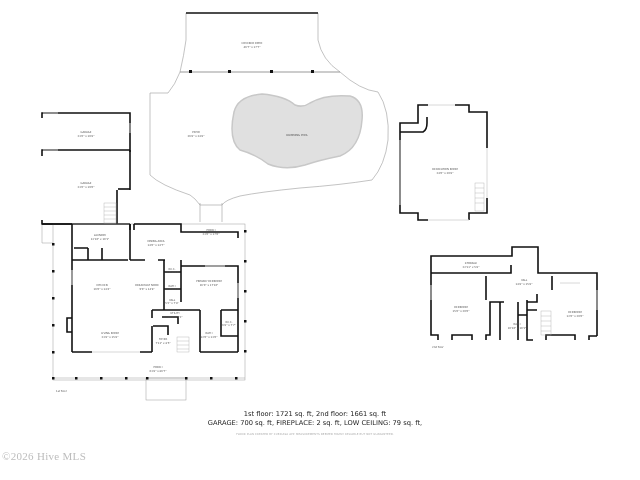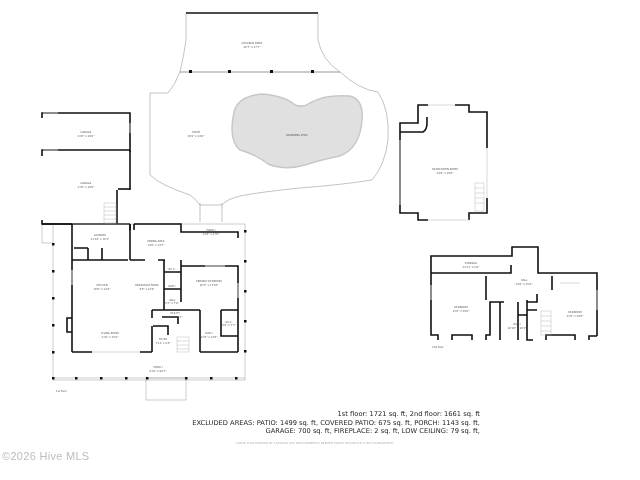--- a/index.html
+++ b/index.html
@@ -2,23 +2,23 @@
 <html><head>
 <meta charset="utf-8">
 <style>
   html, body { margin: 0; padding: 0; background: #ffffff; }
   body { width: 640px; height: 480px; position: relative; overflow: hidden; font-family: "DejaVu Sans", sans-serif; }
   #plan { position: absolute; left: 0; top: 0; width: 640px; height: 480px; }
   .rl { font-family: "DejaVu Sans", sans-serif; font-size: 2.6px; fill: #555; text-anchor: middle; }
   .fl { font-family: "DejaVu Sans", sans-serif; font-size: 2.6px; fill: #555; }
   .summary { position: absolute; left: 150px; top: 410px; width: 330px; text-align: center; color: #222; }
   .summary .total { font-weight: bold; font-size: 8px; line-height: 10px; }
-  .summary .line { font-size: 6.7px; line-height: 8.5px; text-align: right; }
+  .summary .line { font-size: 6.7px; line-height: 8.5px; }
   .summary .disclaimer { font-size: 2.7px; color: #aaa; margin-top: 5px; letter-spacing: 0.1px; }
-  .watermark { position: absolute; left: 2px; top: 450px; font-family: Liberation Sans, sans-serif; font-size: 11px; color: #bdbdbd; letter-spacing: 0.3px; }
+  .watermark { position: absolute; left: 2px; top: 450px; font-family: Liberation Serif, serif; font-size: 11px; color: #bdbdbd; letter-spacing: 0.3px; }
 </style>
 </head>
 <body>
 
 <svg id="plan" viewBox="0 0 640 480" xmlns="http://www.w3.org/2000/svg">
 
   <g fill="none" stroke="#9a9a9a" stroke-width="0.6">
 
     <path d="M186 13 L186 40 Q184 55 180 72 L340 72 Q360 90 378 92 Q390 110 388 140 Q385 165 372 180 Q340 185 300 188 Q260 192 240 196 Q225 200 222 205 L200 205 Q195 198 190 195 Q160 185 150 175 L150 93 L168 93 Q175 85 180 72"></path>
     <path d="M318 13 L318 40 Q322 60 340 72"></path>
@@ -221,18 +221,17 @@
   <text class="rl" x="461" y="311.5">15'6" x 20'0"</text>
   <text class="rl" x="517" y="325">BATH</text>
   <text class="rl" x="517" y="328.5">10'10" x 10'1"</text>
   <text class="rl" x="575" y="313">BEDROOM</text>
   <text class="rl" x="575" y="316.5">12'0" x 20'0"</text>
   <text class="fl" x="432" y="348">2nd floor</text>
 </svg>
 
 <div class="summary">
   <div class="line">1st floor: 1721 sq. ft, 2nd floor: 1661 sq. ft</div>
-  <div class="line">EXCLUDED AREAS: PATIO: 1499 sq. ft, COVERED PATIO: 675 sq. ft, PORCH: 1143 sq. ft,</div>
   <div class="line">GARAGE: 700 sq. ft, FIREPLACE: 2 sq. ft, LOW CEILING: 79 sq. ft,</div>
   <div class="disclaimer">FLOOR PLAN CREATED BY CUBICASA APP. MEASUREMENTS DEEMED HIGHLY RELIABLE BUT NOT GUARANTEED.</div>
 </div>
 
 <div class="watermark">©2026 Hive MLS</div>
 
 </body></html>

